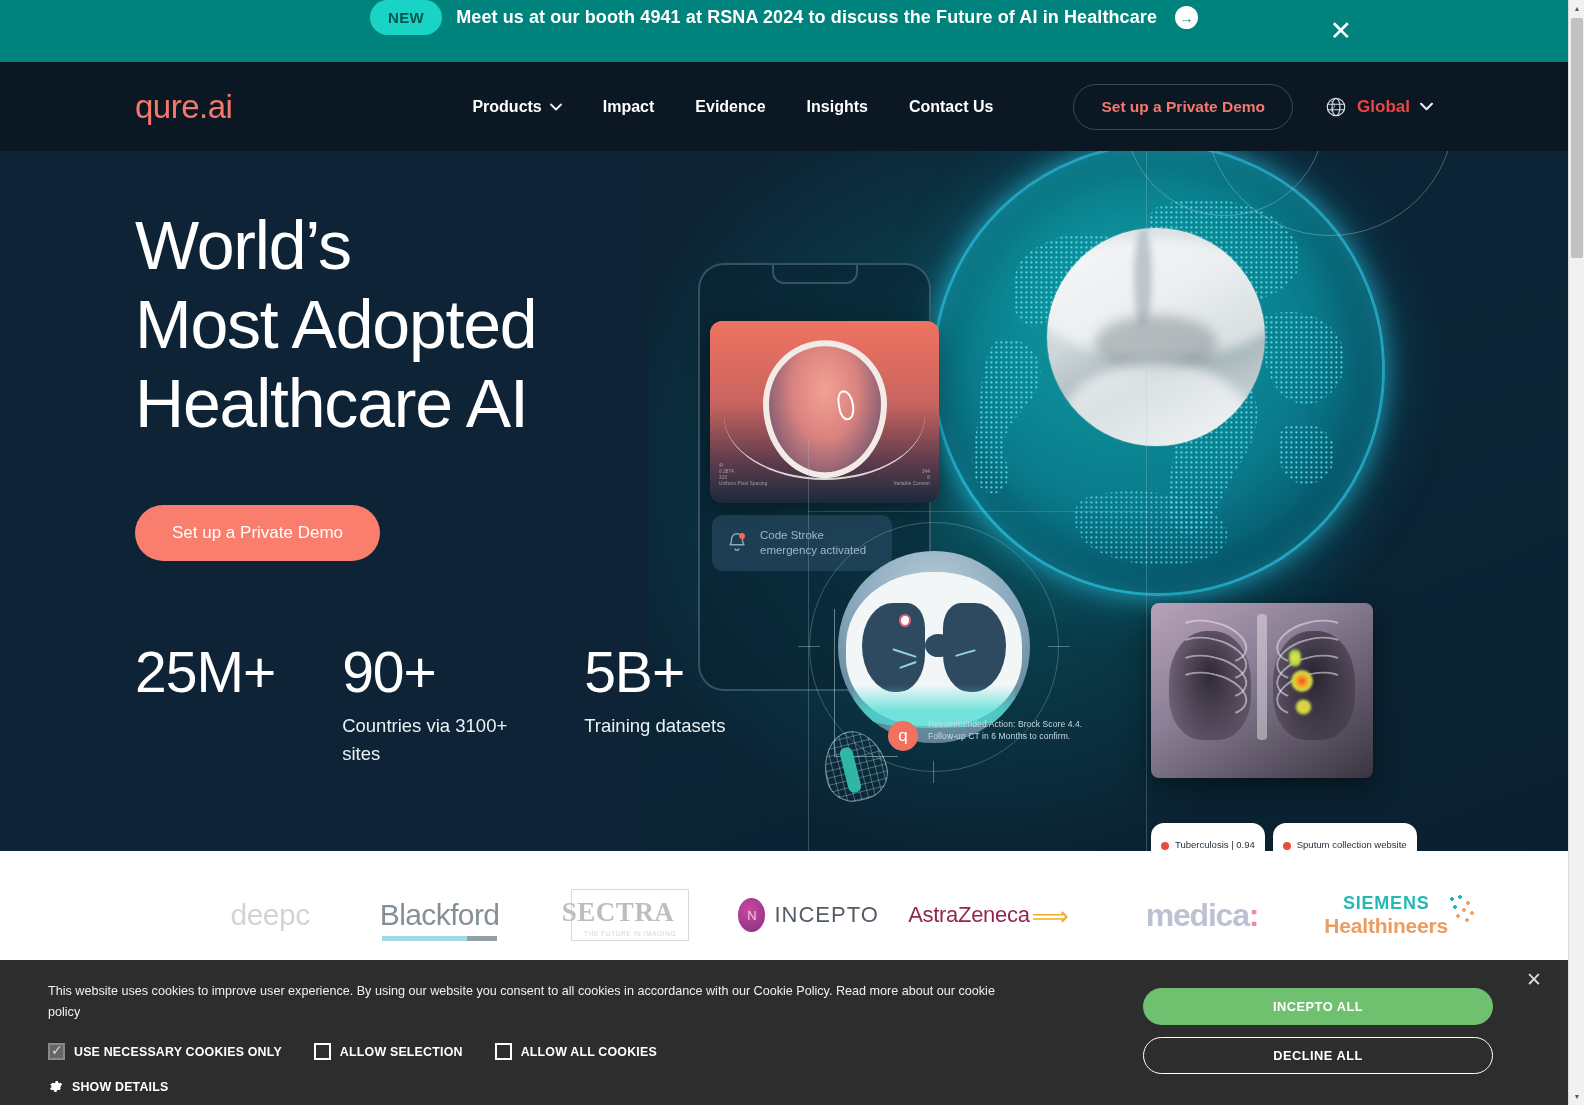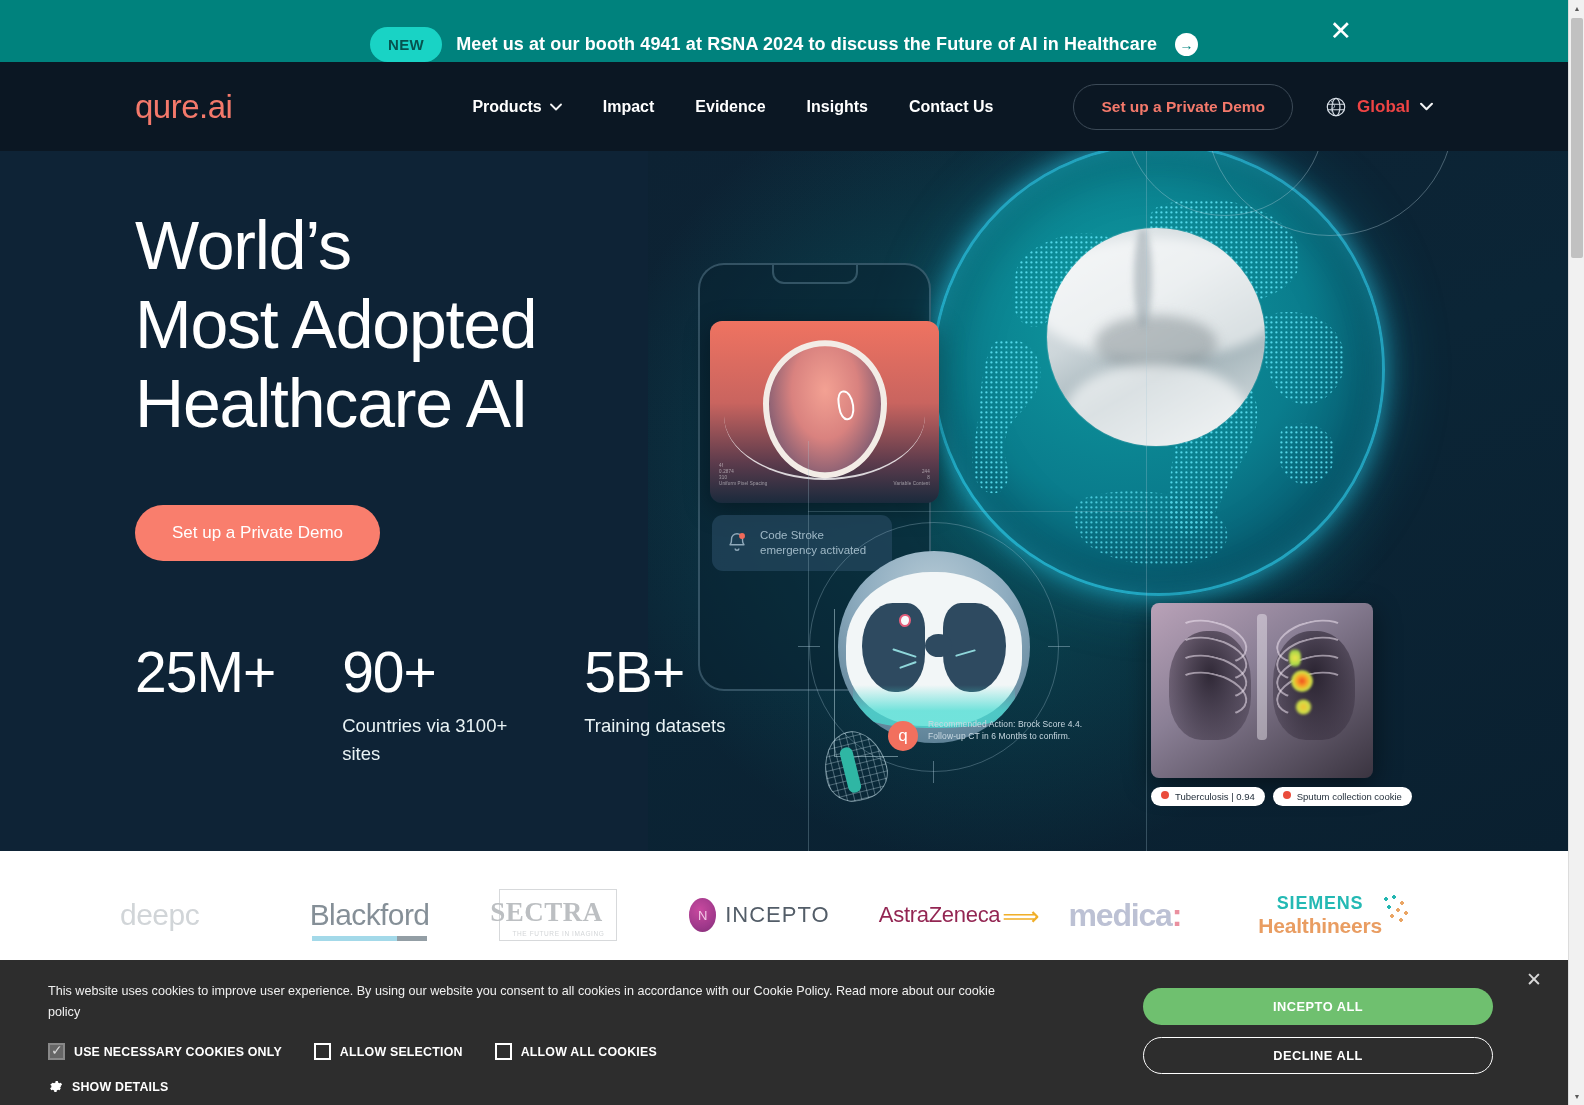--- a/index.html
+++ b/index.html
@@ -17,21 +17,21 @@
     width: 1568px; height: 1105px;
     overflow: hidden;
     background: #ffffff;
   }
 
   
   .announce {
     position: relative;
     height: 62px;
     background: #00827d;
-    display: flex; align-items: flex-end; justify-content: center;
+    display: flex; align-items: flex-start; justify-content: center;
     gap: 0;
   }
   .announce-inner { display: flex; align-items: center; gap: 14px; }
   .badge-new {
     background: #19d3c5; color: #05544f;
     font-size: 15px; font-weight: 700; letter-spacing: .4px;
     padding: 9px 18px; border-radius: 22px;
     font-family: "Liberation Sans", sans-serif;
   }
   .announce-text {
@@ -292,35 +292,35 @@
   .lungfield.r { right: 8%; }
   .hotspot { position: absolute; border-radius: 50%; filter: blur(1.2px); }
   .hs1 { left: 62%; top: 25%; width: 12px; height: 22px;
     background: radial-gradient(circle, #f2e34a 0%, #a8d84a 55%, rgba(80,200,170,0) 78%); }
   .hs2 { left: 63%; top: 38%; width: 22px; height: 22px;
     background: radial-gradient(circle, #f04a20 0%, #f7b12a 38%, #cbe04a 62%, rgba(80,200,170,0) 82%); }
   .hs3 { left: 65%; top: 55%; width: 17px; height: 16px;
     background: radial-gradient(circle, #f5c233 0%, #cfe04a 50%, rgba(80,200,170,0) 80%); }
   .tags { position: absolute; left: 503px; top: 636px; display: flex; gap: 8px; }
   .tag {
-    background: #ffffff; border-radius: 13px; padding: 4px 10px;
-    display: flex; align-items: flex-start; gap: 6px;
-    font-size: 9.5px; color: #24303c; white-space: nowrap;
+    background: #ffffff; border-radius: 13px; padding: 16px 10px;
+    display: flex; align-items: flex-end; gap: 6px;
+    font-size: 9.5px; color: #24303c; white-space: nowrap; margin-top: 36px;
   }
   .tag-dot { width: 8px; height: 8px; border-radius: 50%; background: #ea4c3b; }
   .vline { position: absolute; width: 1px; background: rgba(170,200,215,.28); }
   .hline { position: absolute; height: 1px; background: rgba(170,200,215,.22); }
 
   
   .logos {
     background: #ffffff; height: 128px;
     display: flex; align-items: center; justify-content: center;
     gap: 0px; padding: 0 120px;
   }
-  .logo-cell { flex: 1; display: flex; align-items: center; justify-content: flex-start; }
+  .logo-cell { flex: 1; display: flex; align-items: center; justify-content: flex-end; }
   .lg { opacity: .95; }
   .lg-deepc { color: #cfd3d6; font-size: 30px; letter-spacing: -.5px; }
   .lg-blackford { color: #7f8a92; font-size: 30px; letter-spacing: -.6px; position: relative; }
   .lg-blackford::after {
     content:""; position:absolute; left:2px; right:2px; bottom:-9px; height:5px;
     background: linear-gradient(90deg, #9fd8e8 0%, #9fd8e8 74%, #8e99a1 74%, #8e99a1 100%);
   }
   .lg-sectra { border: 1px solid #d5d8da; padding: 7px 12px 3px; text-align: center;
     background:#fff; }
   .lg-sectra .bar { height: 7px; background: #bfc3c6; margin: -7px -12px 6px; }
@@ -571,21 +571,21 @@
             <div class="hotspot hs3"></div>
           </div>
         </div>
         <div class="tags">
           <div class="tag">
             <span class="tag-dot"></span>
             <span>Tuberculosis | 0.94</span>
           </div>
           <div class="tag">
             <span class="tag-dot"></span>
-            <span>Sputum collection cookie</span>
+            <span>Sputum collection website</span>
           </div>
         </div>
       </div>
 
       <div class="hero-text">
         <h1 class="hero-h1">
           <span>World’s</span><br>
           <span>Most Adopted</span><br>
           <span>Healthcare AI</span>
         </h1>

